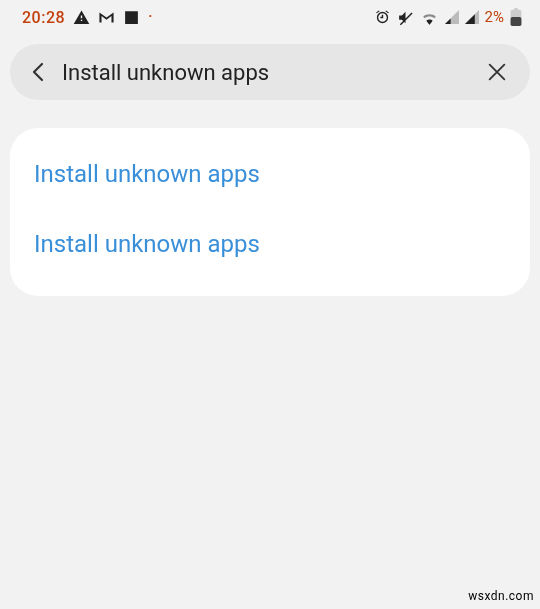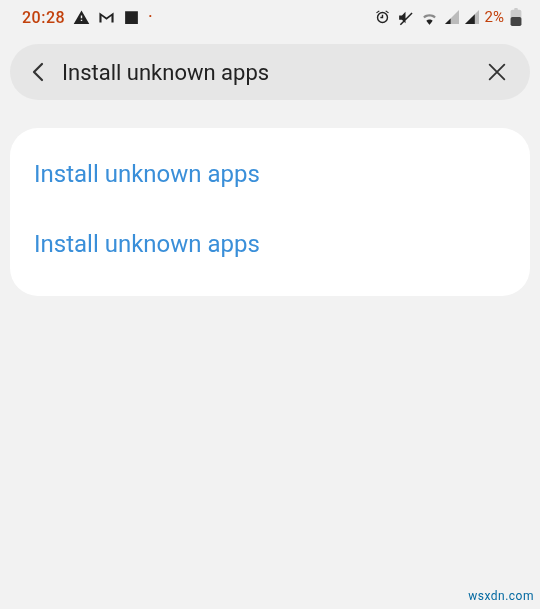--- a/index.html
+++ b/index.html
@@ -57,21 +57,21 @@
     .title {
       font-size: 24px;
       color: #3a8fd9;
       font-weight: 400;
     }
     .watermark {
       position: absolute;
       right: 6px;
       bottom: 6px;
       font-size: 12px;
-      color: #0369a1;
+      color: #000000;
       letter-spacing: 0.5px;
     }
     .dot { font-size: 18px; line-height: 0; }
   </style>
 </head>
 <body>
 
 <div class="status-bar">
   <div class="status-left">
     <span class="status-time">20:28</span>

